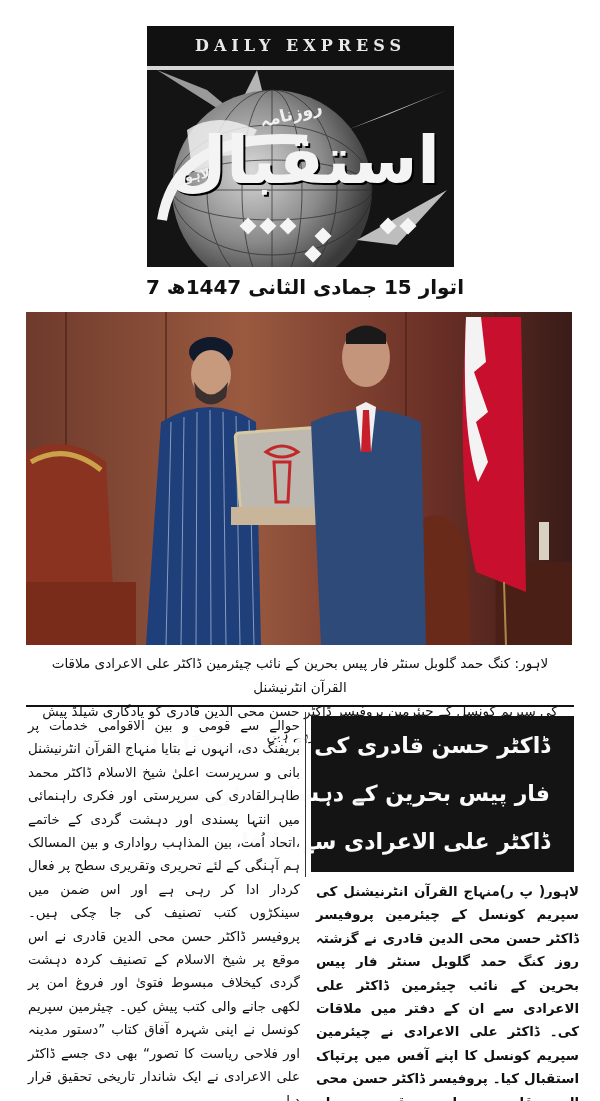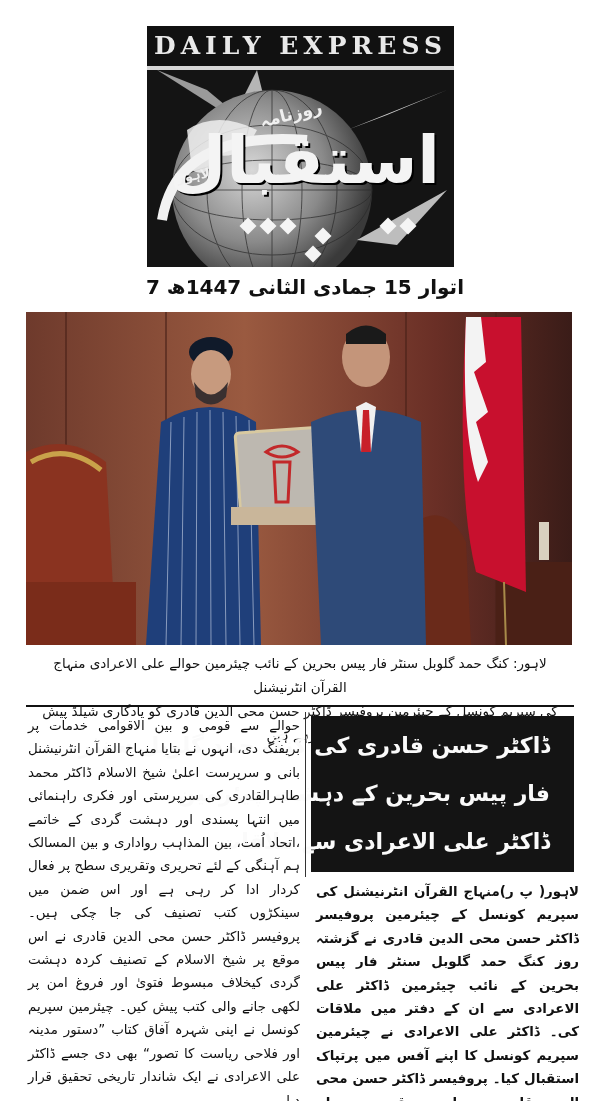--- a/index.html
+++ b/index.html
@@ -5,21 +5,21 @@
     * { box-sizing: border-box; margin: 0; padding: 0; }
     html, body { width: 600px; height: 1101px; background: #ffffff; overflow: hidden; }
     body { position: relative; font-family: "DejaVu Sans", sans-serif; color: #111; }
 
     
     .masthead { position: absolute; left: 147px; top: 26px; width: 307px; height: 241px; background: #0f0f0f; }
     .masthead-en {
       position: absolute; left: 0; top: 0; width: 100%; height: 40px;
       background: #111; color: #e9e9e9;
       font-family: "DejaVu Serif", serif; font-weight: bold;
-      font-size: 25px; letter-spacing: 5px; text-align: center; line-height: 40px;
+      font-size: 16px; letter-spacing: 5px; text-align: center; line-height: 40px;
     }
     .masthead-rule { position: absolute; left: 0; top: 40px; width: 100%; height: 4px; background: #d6d6d6; }
     .masthead-art { position: absolute; left: 0; top: 44px; width: 100%; height: 197px; overflow: hidden; background: #141414; }
     .masthead-art svg { position: absolute; left: 0; top: 0; }
     .masthead-ur {
       position: absolute; right: 14px; top: 58px; color: #f4f4f4;
       font-family: "DejaVu Sans", sans-serif; font-weight: bold; font-size: 66px;
       direction: rtl; line-height: 1; text-shadow: 2px 2px 0 #000;
     }
     .masthead-sub1 { position: absolute; left: 112px; top: 34px; color: #f0f0f0; font-size: 17px; font-weight: bold; direction: rtl; transform: rotate(-14deg); }
@@ -157,21 +157,21 @@
 
     <ellipse cx="340" cy="45" rx="24" ry="30" fill="#c4957a"></ellipse>
     <path d="M320,22 Q340,5 360,22 L360,32 L320,32 Z" fill="#1a1a1a"></path>
     <path d="M285,110 Q340,85 395,110 L400,333 L295,333 Z" fill="#2e4a78"></path>
     <path d="M330,95 L340,90 L350,95 L345,140 L335,140 Z" fill="#f0f0f0"></path>
     <path d="M337,98 L343,98 L345,140 L335,140 Z" fill="#c8202a"></path>
   </svg>
 </div>
 
 <div class="caption">
-  <div>لاہور: کنگ حمد گلوبل سنٹر فار پیس بحرین کے نائب چیئرمین حوالے علی الاعرادی منہاج القرآن انٹرنیشنل</div>
+  <div>لاہور: کنگ حمد گلوبل سنٹر فار پیس بحرین کے نائب چیئرمین ڈاکٹر علی الاعرادی ملاقات القرآن انٹرنیشنل</div>
   <div>کی سپریم کونسل کے چیئرمین پروفیسر ڈاکٹر حسن محی الدین قادری کو یادگاری شیلڈ پیش کر رہے ہیں</div>
 </div>
 
 <div class="section-rule"></div>
 
 <div class="headline-box">
   <div class="headline-line">ڈاکٹر حسن قادری کی کنگ حمد گلوبل سنٹر</div>
   <div class="headline-line">فار پیس بحرین کے دہشت چیئرمین</div>
   <div class="headline-line">ڈاکٹر علی الاعرادی سے ملاقات</div>
 </div>

